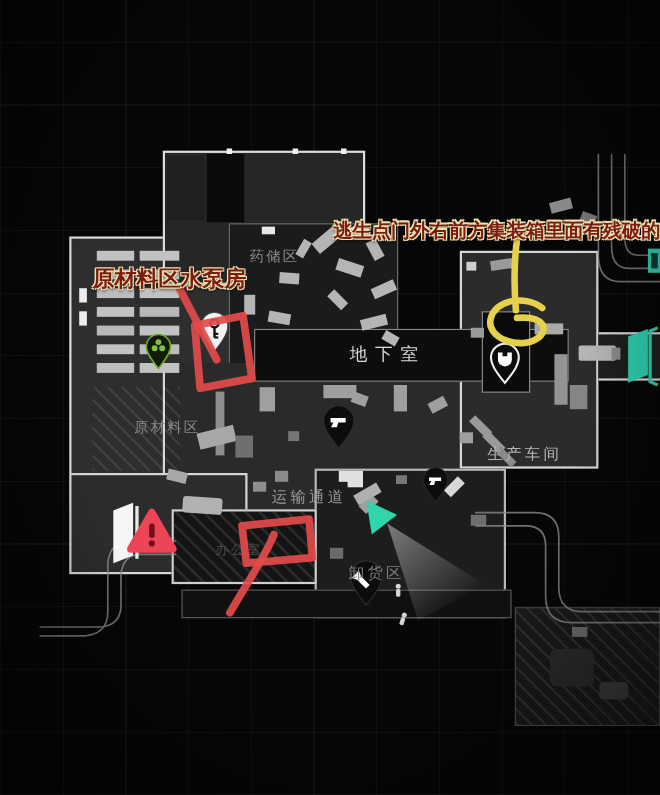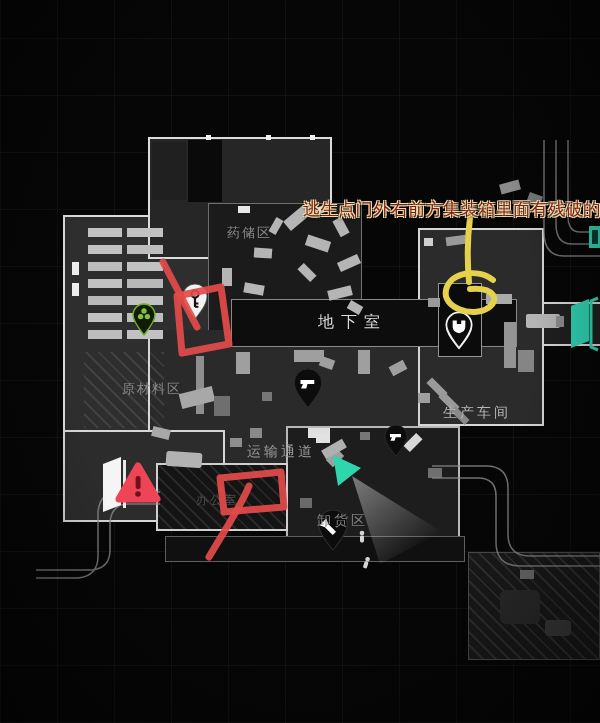--- a/index.html
+++ b/index.html
@@ -7,21 +7,21 @@
          font-family:"Liberation Sans","DejaVu Sans",sans-serif;}
   .grid{position:absolute;inset:0;
     background-image:
       repeating-linear-gradient(0deg, rgba(255,255,255,0.045) 0 1px, transparent 1px 57px),
       repeating-linear-gradient(90deg, rgba(255,255,255,0.045) 0 1px, transparent 1px 57px);
     }
   .vig{position:absolute;inset:0;background:radial-gradient(ellipse at 50% 45%, transparent 55%, rgba(0,0,0,0.5) 100%);}
   .bldg{position:absolute;box-sizing:border-box;}
   .b{position:absolute;}
   .lbl{position:absolute;white-space:nowrap;font-size:13px;letter-spacing:2px;color:#9a9a9a;}
-  .note{position:absolute;white-space:nowrap;font-weight:normal;color:#7a1c13;
+  .note{position:absolute;white-space:nowrap;font-weight:bold;color:#7a1c13;
         text-shadow:-1px -1px 0 #ecdfae, 1px -1px 0 #ecdfae, -1px 1px 0 #ecdfae, 1px 1px 0 #ecdfae,
                     0 2px 3px rgba(0,0,0,0.75);}
   .hatch{background-image:repeating-linear-gradient(45deg, rgba(255,255,255,0.09) 0 2px, transparent 2px 9px);}
   svg{position:absolute;left:0;top:0;pointer-events:none;}
 </style>
 </head>
 <body>
 
 <div id="stage">
   <div class="grid"></div>
@@ -223,13 +223,14 @@
 
       <path d="M220,478 L281,472 L284,507 L224,512 Z" stroke="#e34b4b" stroke-width="7" opacity="0.92"></path>
       <path d="M249,486 C241,506 226,528 209,557" stroke="#e34b4b" stroke-width="7" opacity="0.92"></path>
 
       <path d="M470,218 C467,240 467,258 469,282" stroke="#e6d14c" stroke-width="6"></path>
       <path d="M493,280 C478,268 450,272 446,290 C442,308 473,318 488,308 C500,300 495,287 470,289" stroke="#e6d14c" stroke-width="6"></path>
     </g>
   </svg>
 
   <div class="note" style="left:303px;top:197px;font-size:17.5px;">逃生点门外右前方集装箱里面有残破的</div>
+  <div class="note" style="left:84px;top:240px;font-size:20px;">原材料区水泵房</div>
 </div>
 
 </body></html>

